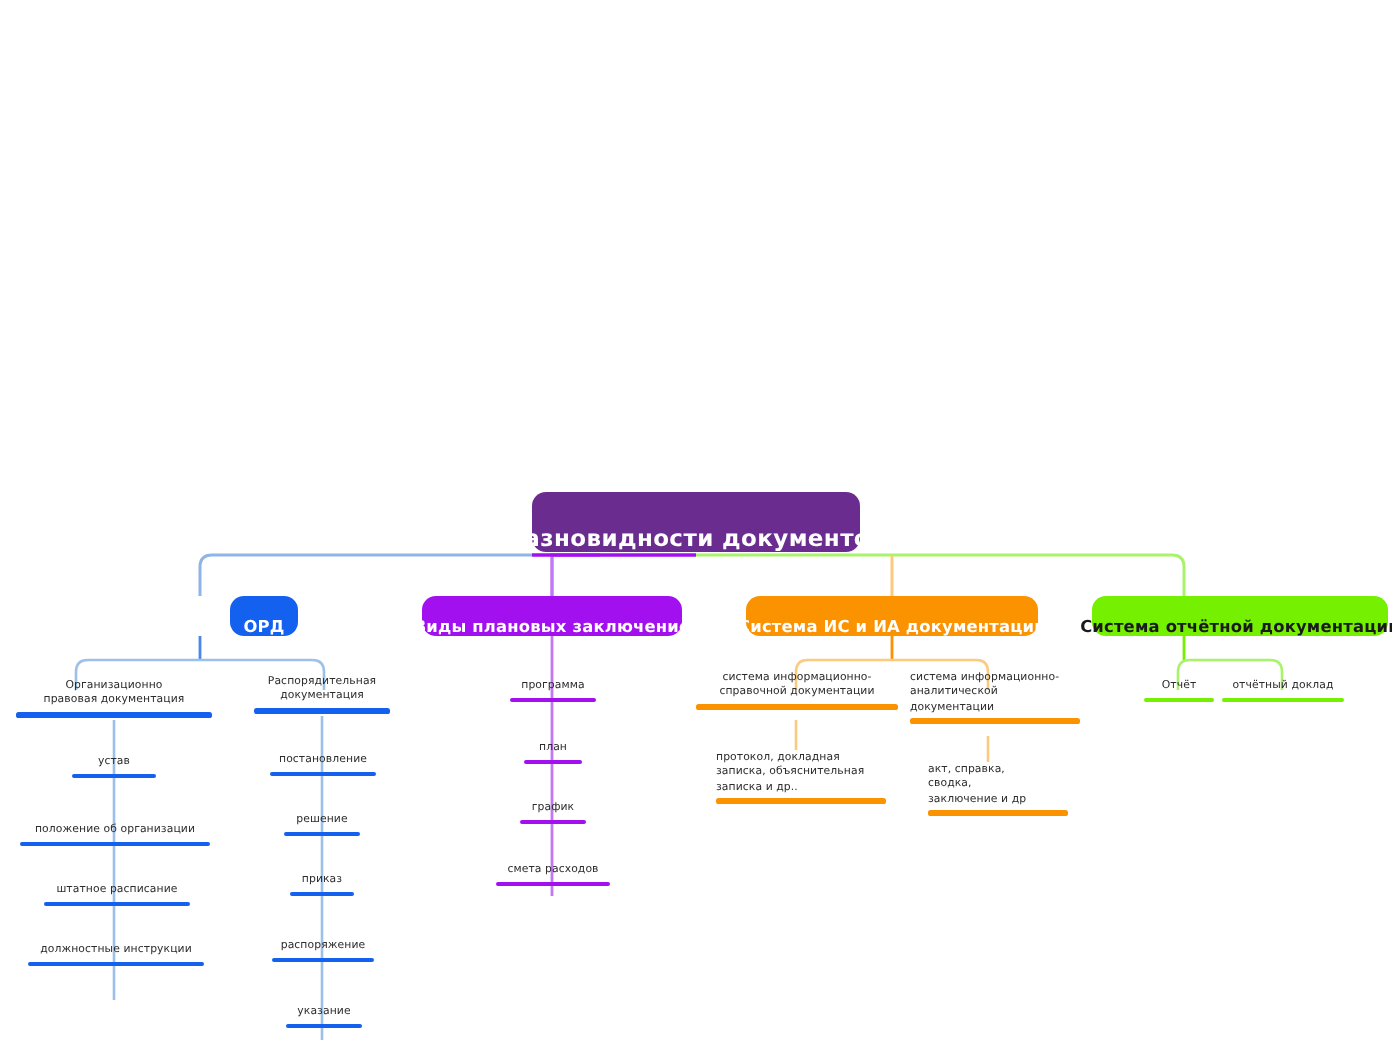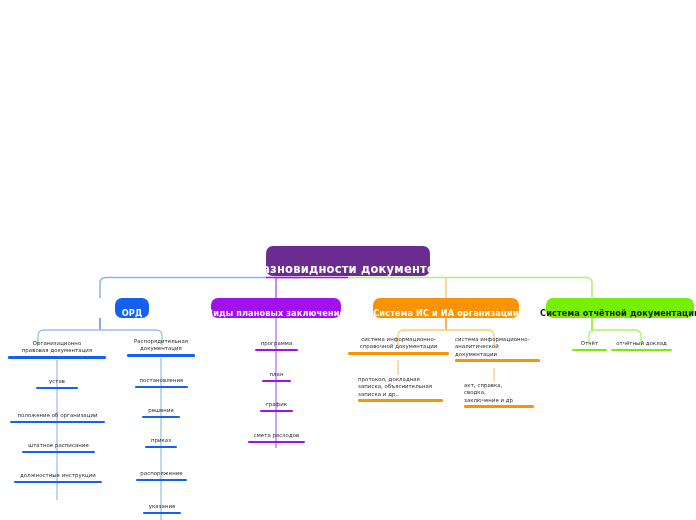--- a/index.html
+++ b/index.html
@@ -110,21 +110,21 @@
 
 <div class="pill branch" style="left:83px; top:298px; width:34px; height:20px; background:#1361ee;margin-left:32px;">
   <span>ОРД</span>
 </div>
 
 <div class="pill branch" style="left:211px; top:298px; width:130px; height:20px; background:#a310f0;">
   <span>Виды плановых заключение</span>
 </div>
 
 <div class="pill branch" style="left:373px; top:298px; width:146px; height:20px; background:#fb9200;">
-  <span style="color:#ffffff;">Система ИС и ИА организации</span>
+  <span style="color:#ffffff;">Система ИС и ИА документации</span>
 </div>
 
 <div class="pill branch" style="left:546px; top:298px; width:148px; height:20px; background:#74f000;">
   <span style="color:#1a1a1a;">Система отчётной документации</span>
 </div>
 
 <div class="leaf" style="left:8px; top:340px; width:98px;">
   <span class="txt">Организационно
 правовая документация</span>
   <span class="bar" style="background:#1361ee;"></span>

